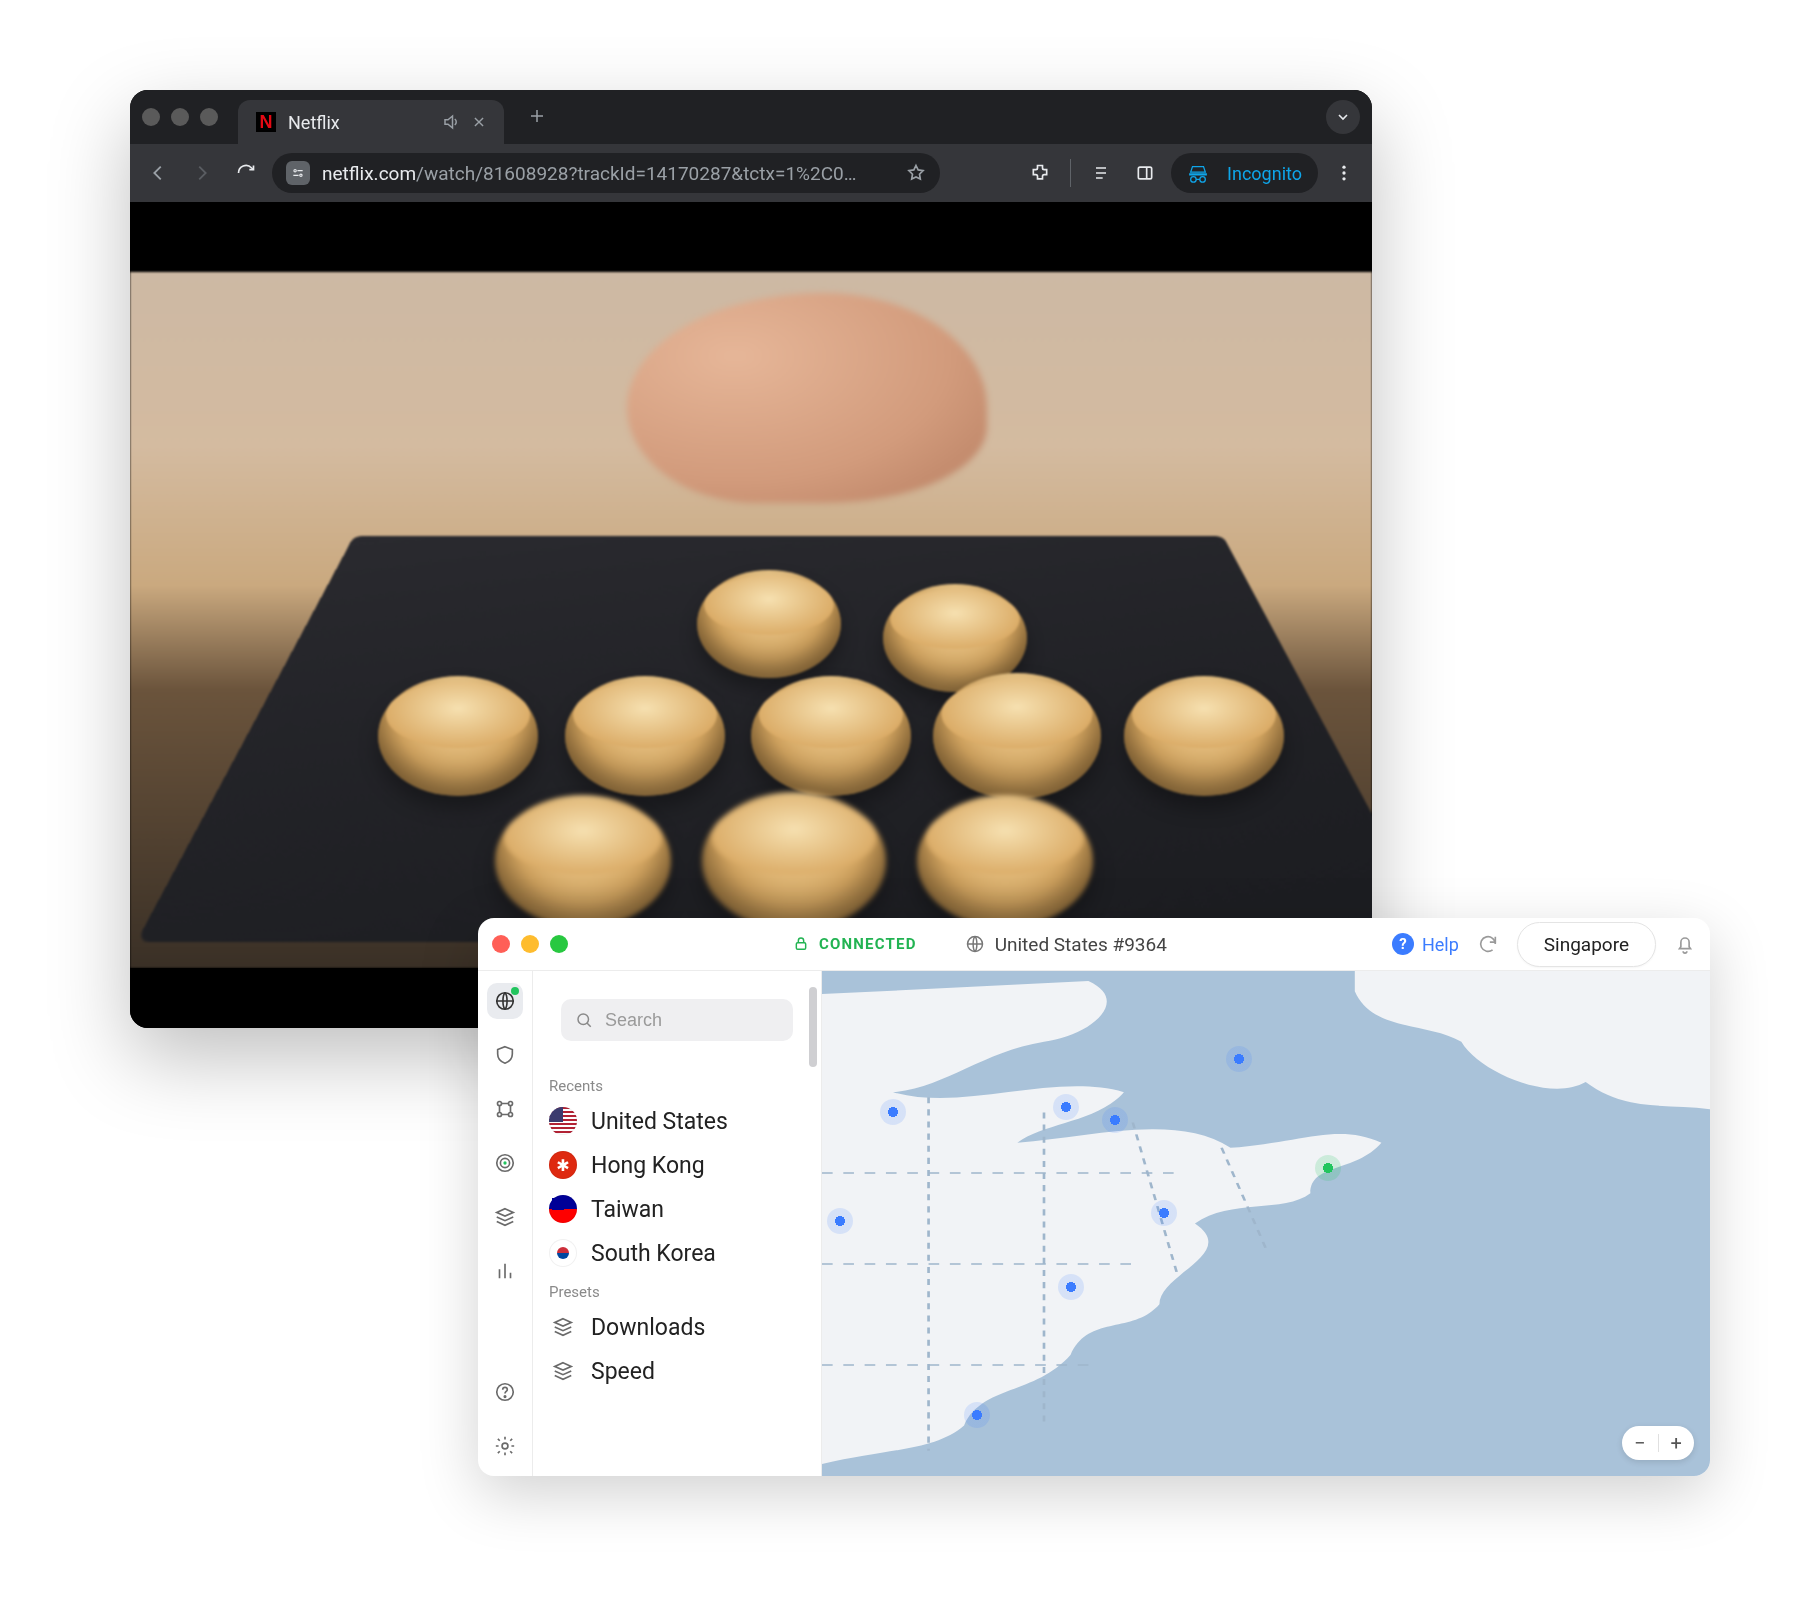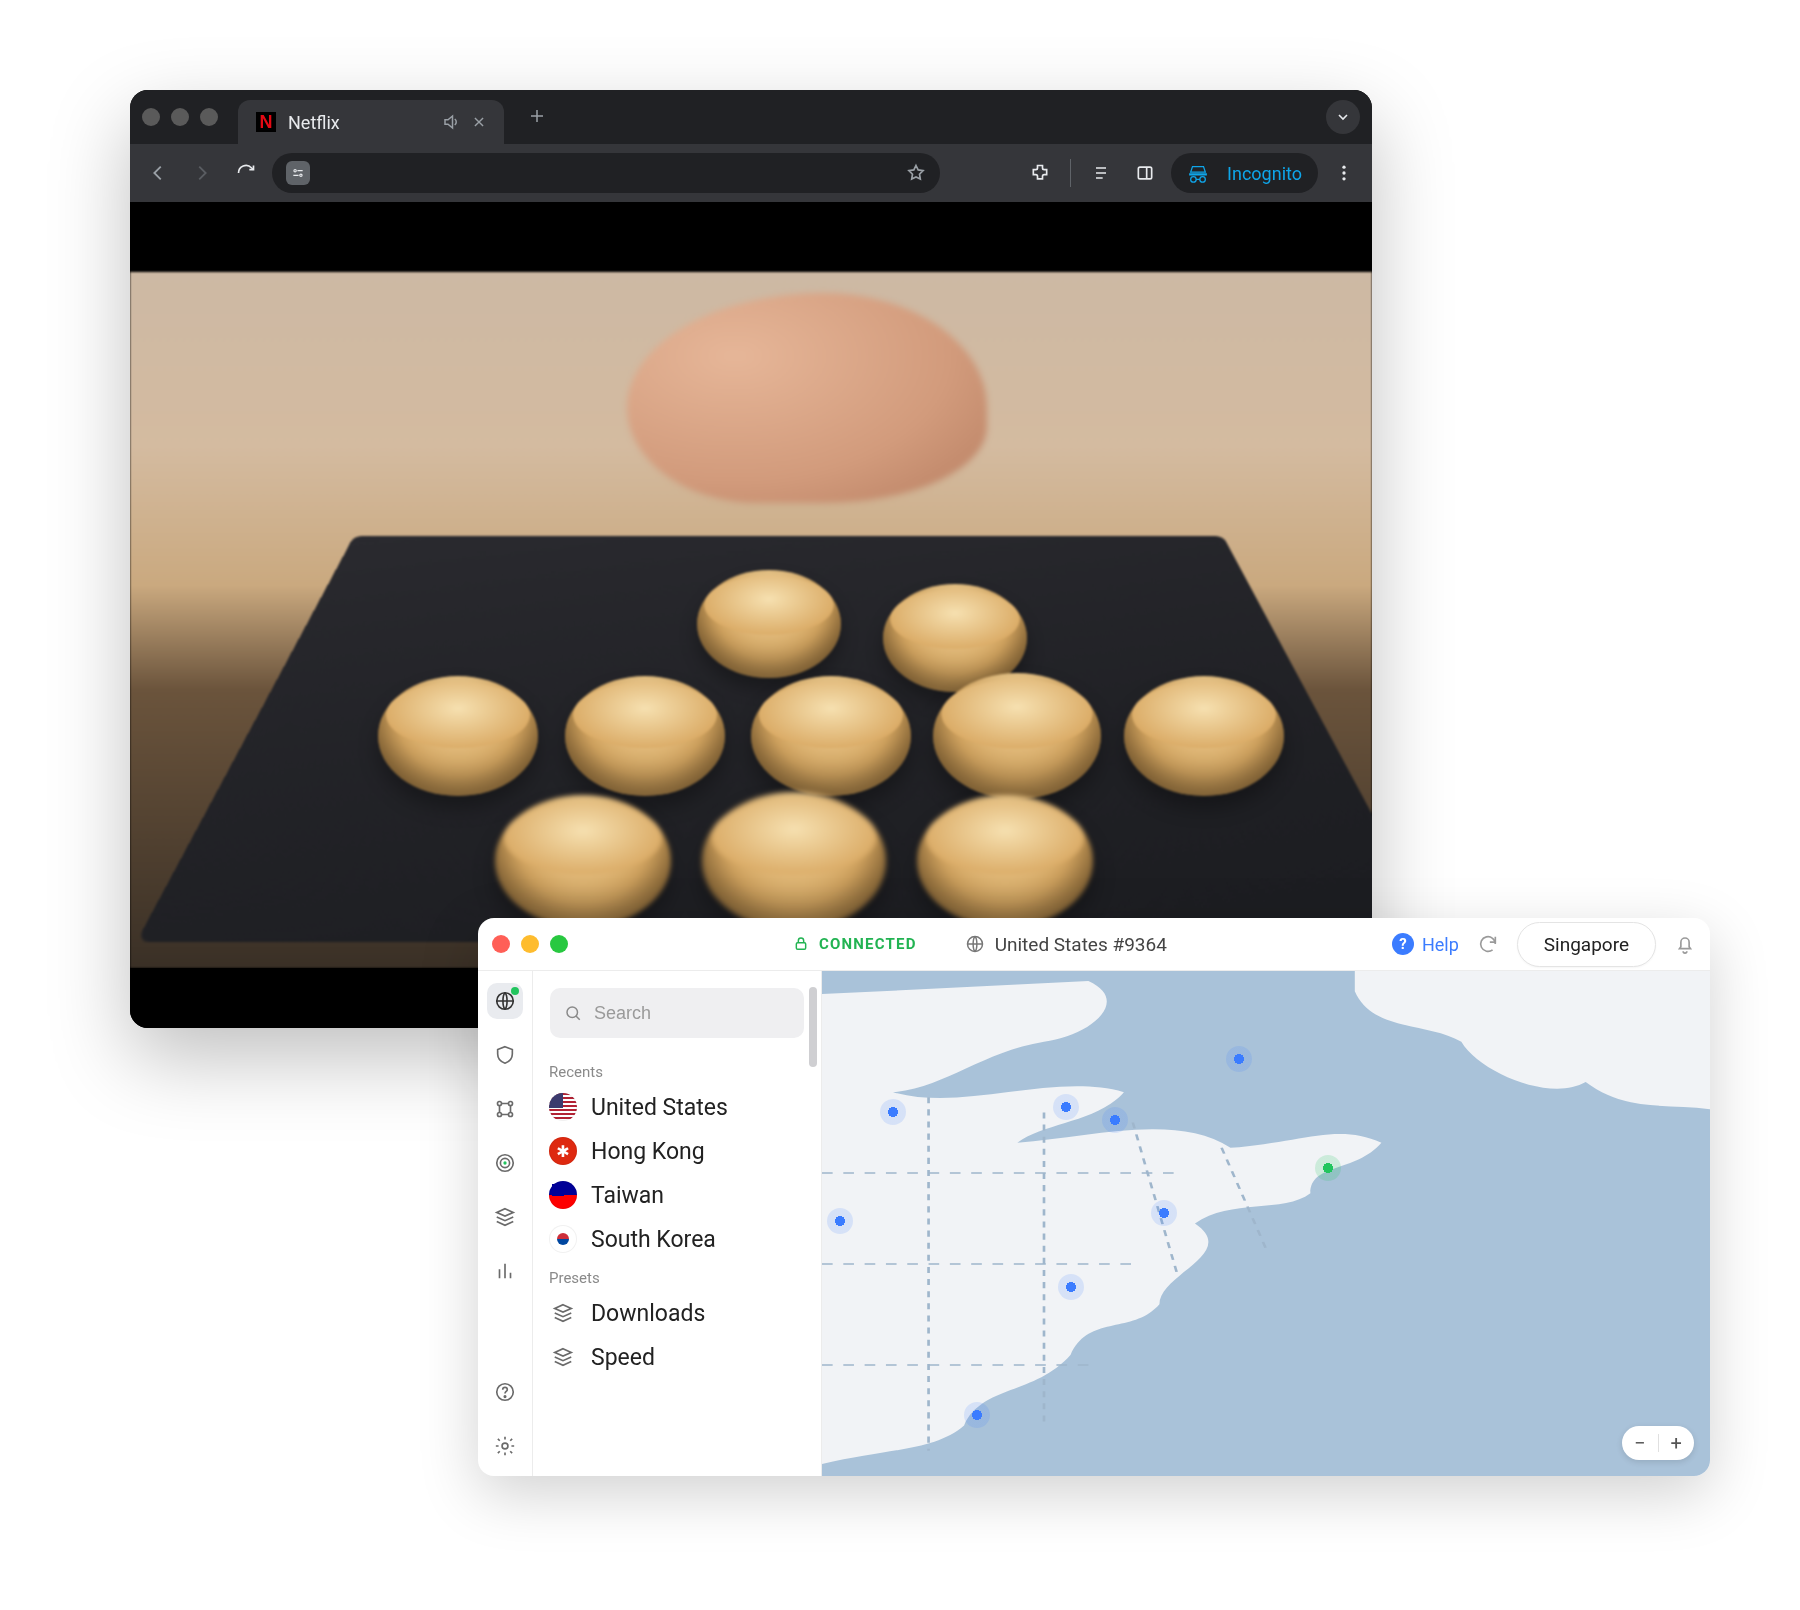--- a/index.html
+++ b/index.html
@@ -227,22 +227,22 @@
   .nav-spacer { flex:1; }
 
   .vpn-sidebar {
     width: 288px;
     border-right:1px solid #ececec;
     background:#fff;
     display:flex; flex-direction:column;
     position:relative;
   }
   .searchbox {
-    margin: 17px;
-    height: 50px;
+    margin: 28px;
+    height: 42px;
     background:#efeff1;
     border-radius: 10px;
     display:flex; align-items:center; gap:10px;
     padding: 0 14px;
     color:#8a8a8a;
   }
   .searchbox input {
     border:none; outline:none; background:transparent;
     font-size:18px; color:#333; flex:1;
   }
@@ -376,20 +376,23 @@
     </div>
 
     <div class="omnibox">
       <div class="omni-chip">
         <svg width="14" height="14" viewBox="0 0 24 24" fill="none" stroke="#e8eaed" stroke-width="2">
           <circle cx="7" cy="8" r="2"></circle>
             <path d="M11 8h9"></path>
             <circle cx="17" cy="16" r="2"></circle>
             <path d="M4 16h9"></path>
         </svg>
+      </div>
+      <div class="omni-url">
+        <span>netflix.com</span><span class="dim">/watch/81608928?trackId=14170287&amp;tctx=1%2C0…</span>
       </div>
       <span class="ic star">
         <svg width="20" height="20" viewBox="0 0 24 24" fill="none" stroke="currentColor" stroke-width="2">
           <path d="M12 3l2.6 5.3 5.9.9-4.3 4.2 1 5.8L12 16.8 6.8 19.2l1-5.8L3.5 9.2l5.9-.9L12 3z"></path>
         </svg>
       </span>
     </div>
 
     <div class="tb-spacer"></div>
 

